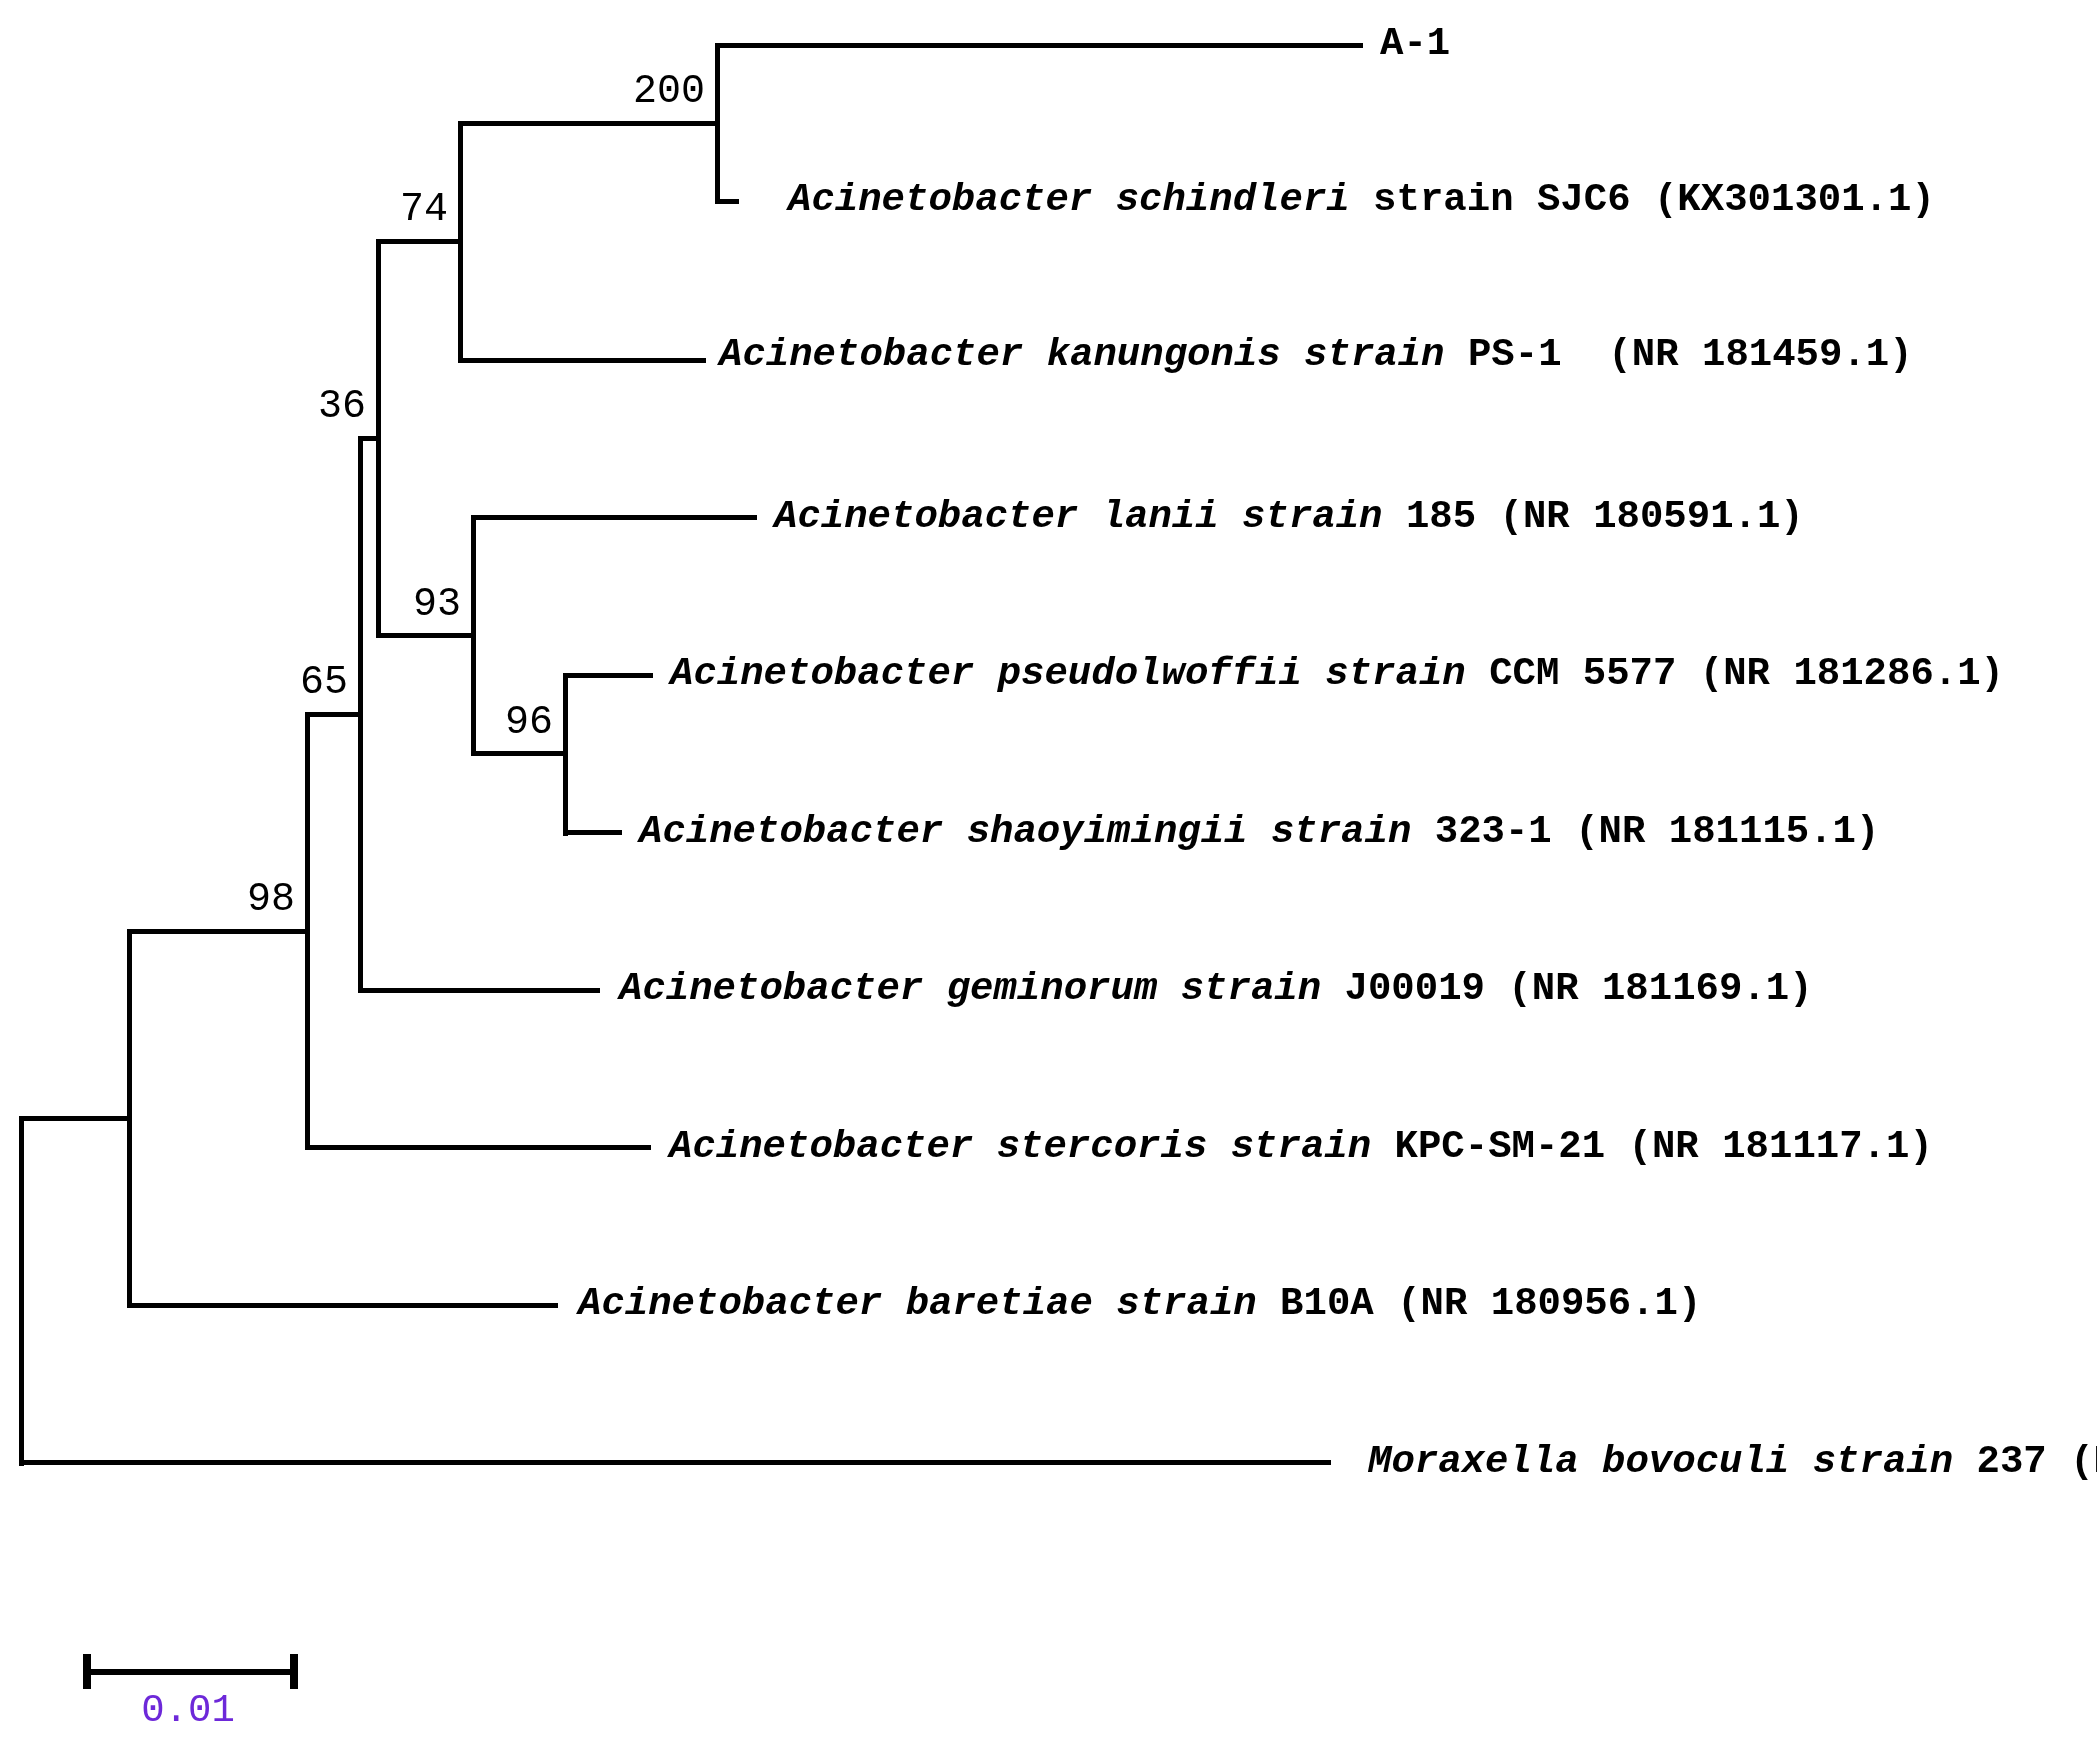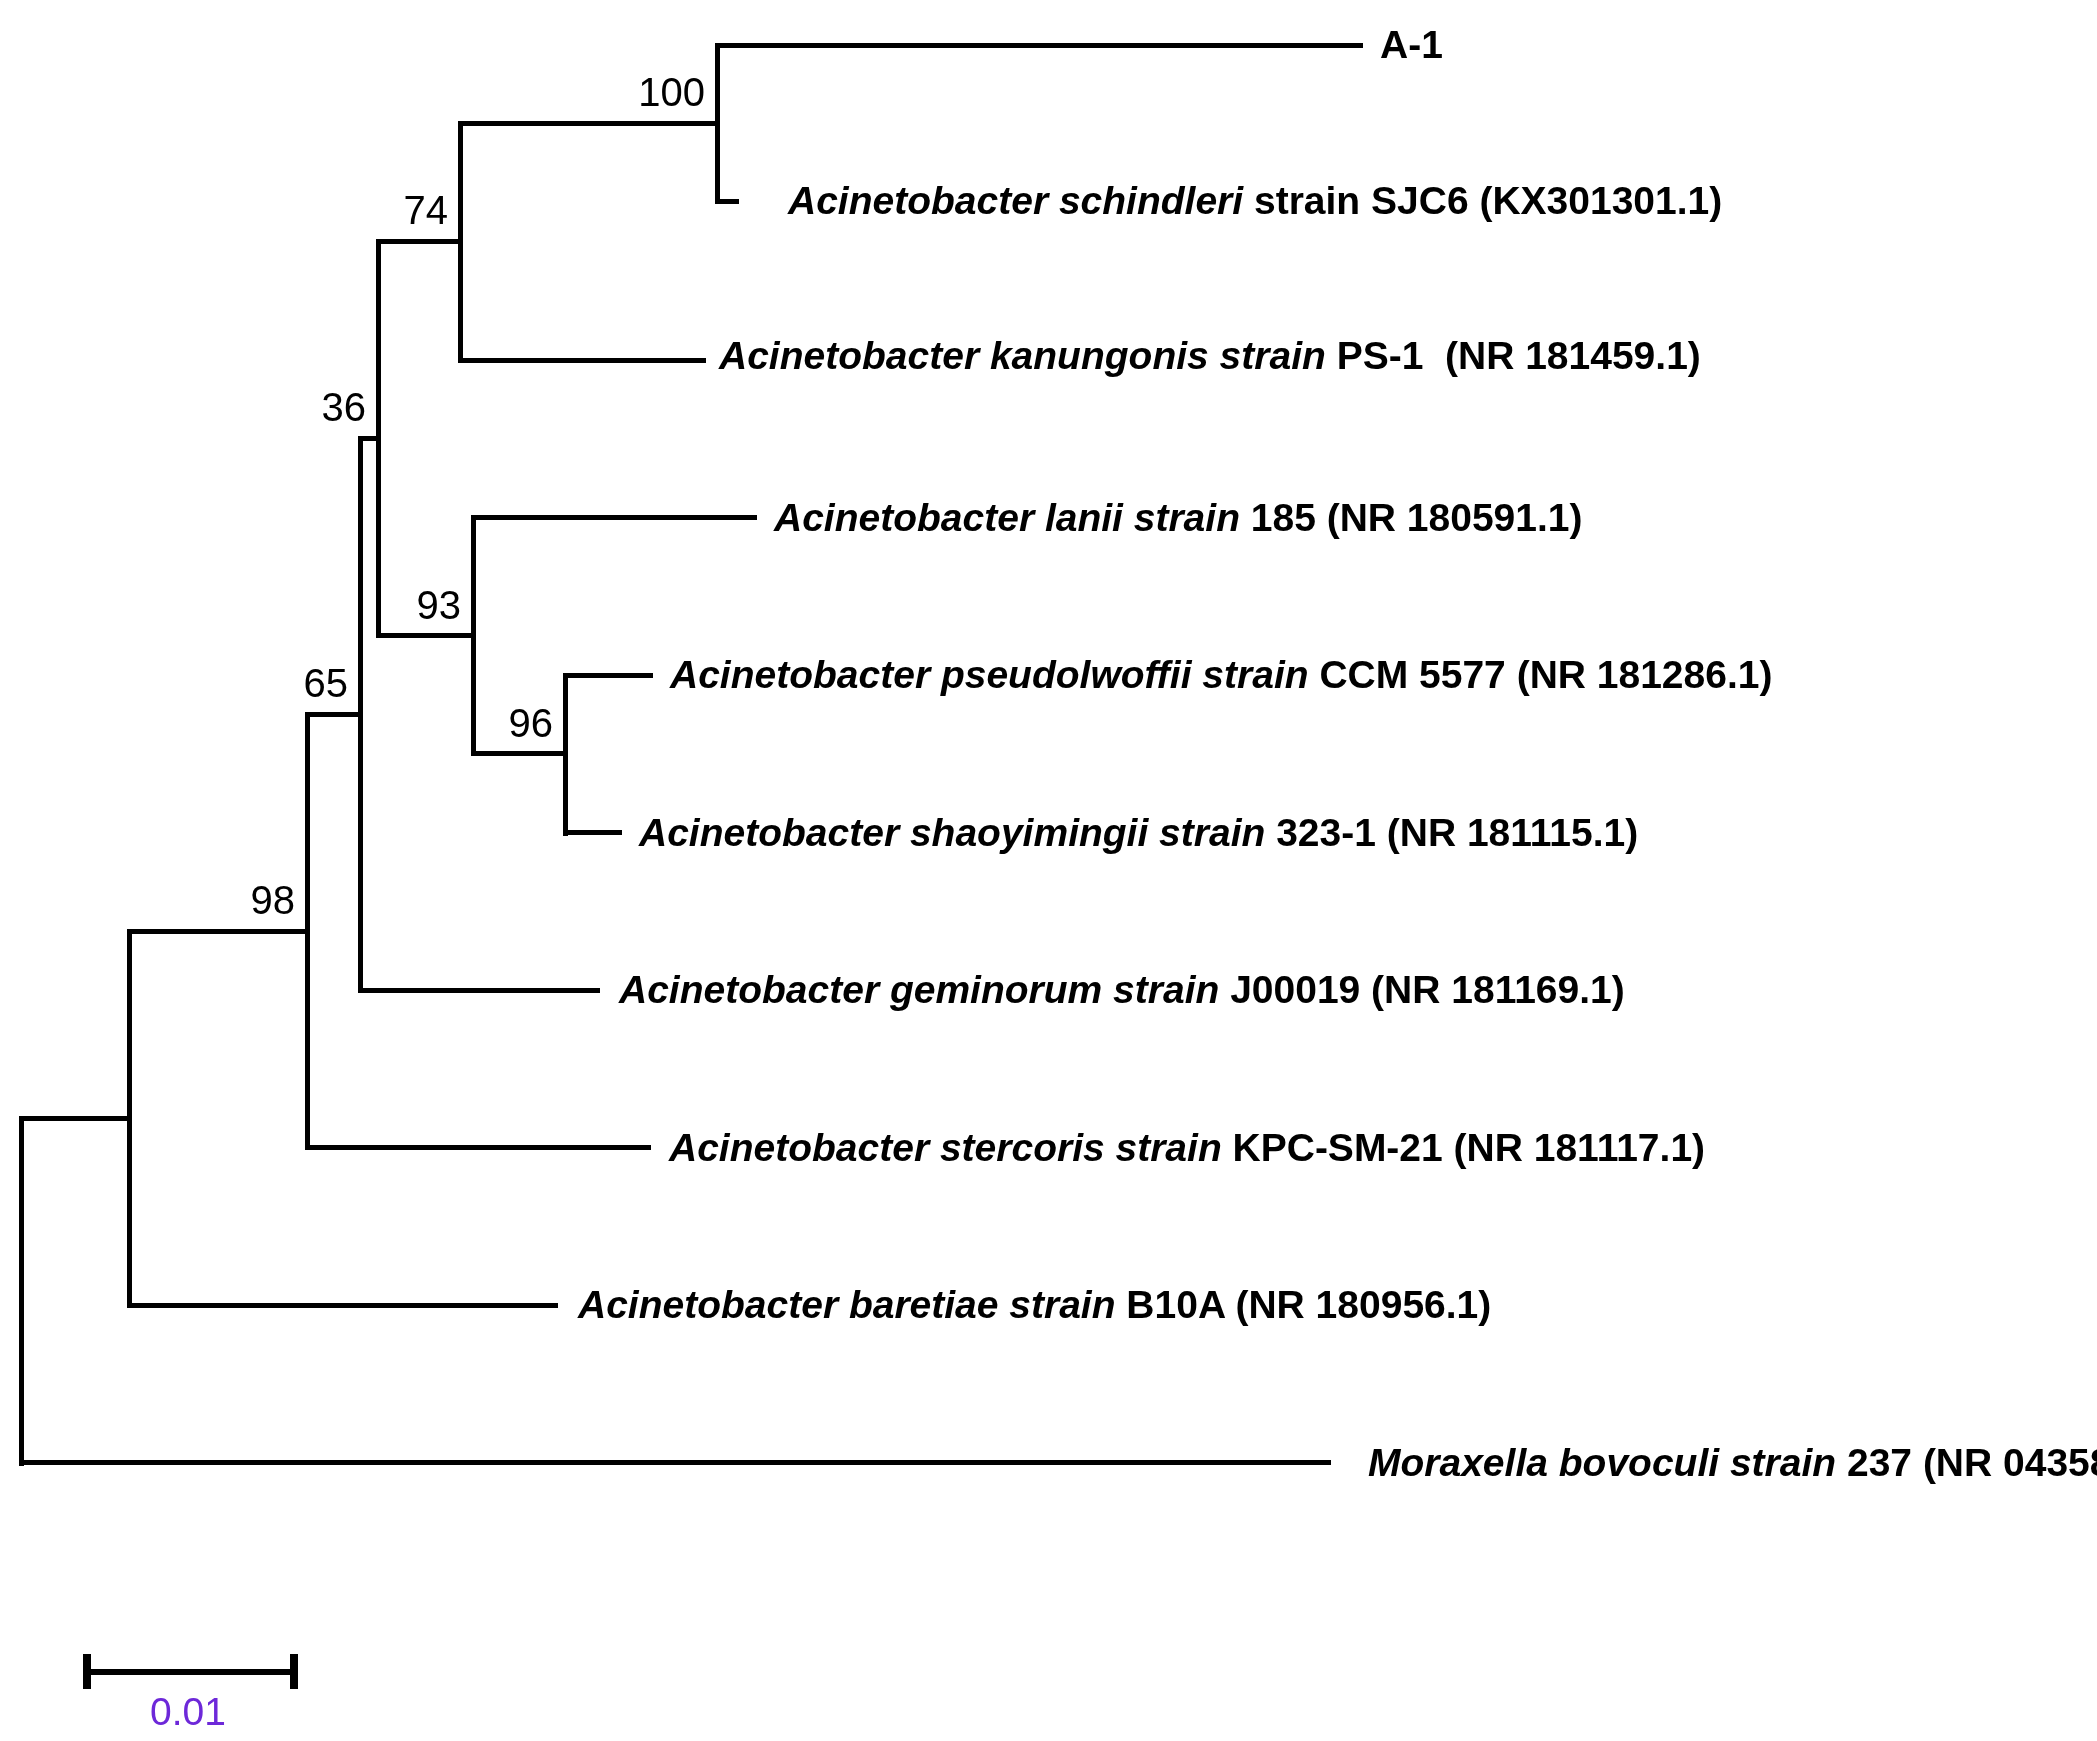--- a/index.html
+++ b/index.html
@@ -5,21 +5,21 @@
   html, body {
     margin: 0;
     padding: 0;
     background: #ffffff;
   }
   #figure-root {
     position: relative;
     width: 2097px;
     height: 1742px;
     background: #ffffff;
-    font-family: Liberation Sans, sans-serif;
+    font-family: Liberation Mono, monospace;
     overflow: hidden;
   }
   .branch-line {
     position: absolute;
     background: #000000;
   }
   .taxon-label {
     position: absolute;
     transform: translateY(-52%);
     font-size: 39px;
@@ -57,21 +57,21 @@
 
 <div id="figure-root">
   <div id="tree-canvas">
       <div class="branch-line" style="left: 715px; top: 43px; width: 5px; height: 161px;"></div>
       <div class="branch-line" style="left: 715px; top: 43px; width: 648px; height: 5px;"></div>
       <div class="taxon-label" style="left: 1380px; top: 45px;"><span>A-1</span></div>
       <div class="branch-line" style="left: 715px; top: 199px; width: 24.4px; height: 5px;"></div>
       <div class="taxon-label" style="left: 788px; top: 201px;"><span class="sci">Acinetobacter schindleri</span><span> strain SJC6 (KX301301.1)</span></div>
       <div class="branch-line" style="left: 458px; top: 121px; width: 5px; height: 242px;"></div>
       <div class="branch-line" style="left: 458px; top: 121px; width: 259px; height: 5px;"></div>
-      <div class="bootstrap-label" style="left: 705px; top: 112px;">100</div>
+      <div class="bootstrap-label" style="left: 705px; top: 112px;">200</div>
       <div class="branch-line" style="left: 458px; top: 358px; width: 248px; height: 5px;"></div>
       <div class="taxon-label" style="left: 719px; top: 356px;"><span class="sci">Acinetobacter kanungonis strain</span><span> PS-1  (NR 181459.1)</span></div>
       <div class="branch-line" style="left: 563px; top: 673px; width: 5px; height: 163px;"></div>
       <div class="branch-line" style="left: 563px; top: 673px; width: 90px; height: 5px;"></div>
       <div class="taxon-label" style="left: 670px; top: 675px;"><span class="sci">Acinetobacter pseudolwoffii strain</span><span> CCM 5577 (NR 181286.1)</span></div>
       <div class="branch-line" style="left: 563px; top: 830px; width: 59px; height: 5px;"></div>
       <div class="taxon-label" style="left: 639px; top: 833px;"><span class="sci">Acinetobacter shaoyimingii strain</span><span> 323-1 (NR 181115.1)</span></div>
       <div class="branch-line" style="left: 471px; top: 515px; width: 5px; height: 241px;"></div>
       <div class="branch-line" style="left: 471px; top: 515px; width: 286px; height: 5px;"></div>
       <div class="taxon-label" style="left: 774px; top: 518px;"><span class="sci">Acinetobacter lanii strain</span><span> 185 (NR 180591.1)</span></div>

